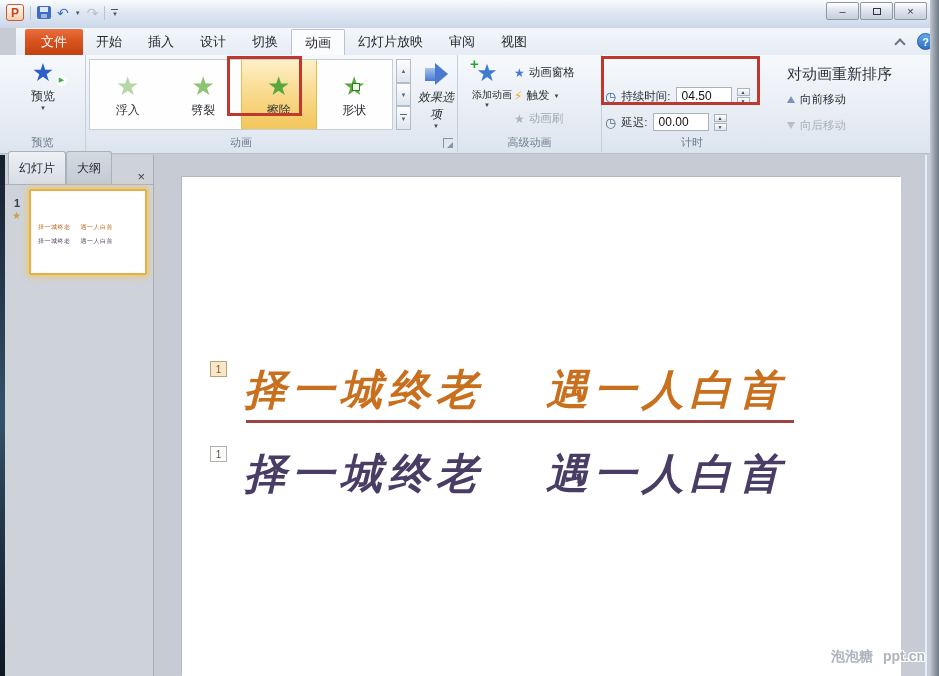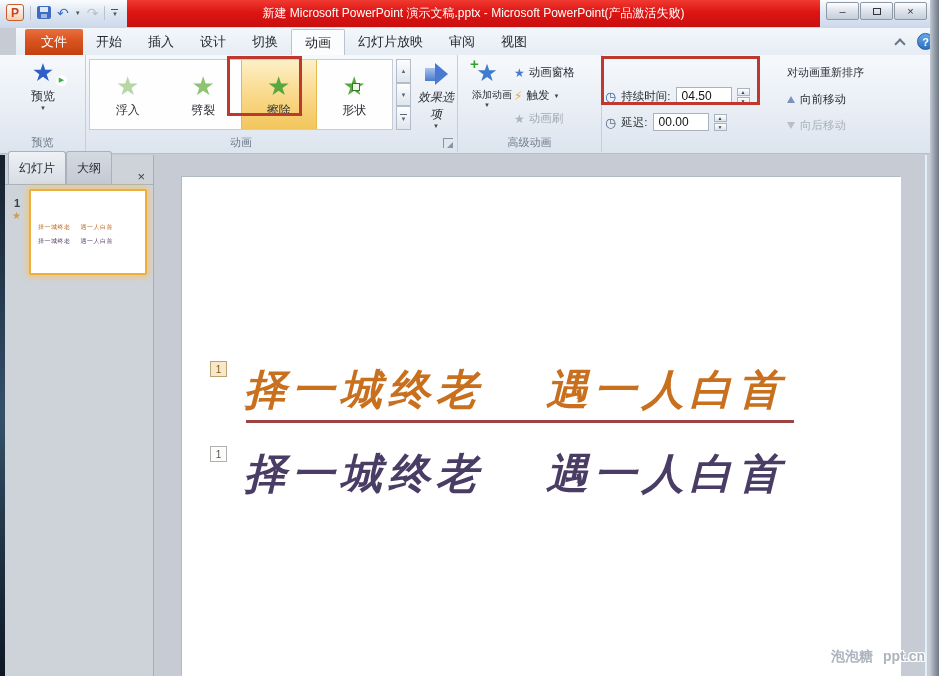--- a/index.html
+++ b/index.html
@@ -117,21 +117,21 @@
   .ic-clock { font-size:13px; color:#3a6ea5; line-height:13px; }
   .ic-clock.gray { color:#5a6d86; }
   .selbox { width:98px; height:18px; border:1px solid #a9b3c0; background:#fff; font-size:11px; color:#222;
     display:flex; align-items:center; padding:0 4px; }
   .selbox .dd { margin-left:auto; font-size:6px; color:#444; }
   .numbox { width:56px; height:18px; border:1px solid #a9b3c0; background:#fff; font-size:12px; color:#111;
     line-height:16px; padding-left:5px; }
   .spincol { display:flex; flex-direction:column; gap:1px; }
   .spinbtn { width:13px; height:8px; border:1px solid #aab4c0; background:linear-gradient(#fff,#dde4ee);
     font-size:5px; color:#444; display:flex; align-items:center; justify-content:center; }
-  .reorder-lbl { position:absolute; left:185px; top:10px; font-size:11px; color:#2b2f35; white-space:nowrap; }
+  .reorder-lbl { position:absolute; left:185px; top:10px; font-size:15px; color:#2b2f35; white-space:nowrap; }
   .move-row { position:absolute; display:flex; align-items:center; gap:5px; font-size:11.5px; white-space:nowrap; }
   .move-earlier { left:185px; top:37px; color:#2b2f35; }
   .move-later { left:185px; top:63px; color:#a8b1bc; }
   .tri-up { width:0; height:0; border-left:4px solid transparent; border-right:4px solid transparent;
     border-bottom:7px solid #7a93bd; }
   .tri-down { width:0; height:0; border-left:4px solid transparent; border-right:4px solid transparent;
     border-top:7px solid #b6bfca; }
 
   .annotation { position:absolute; border:3px solid #c0372e; background:transparent; pointer-events:none; z-index:30; }
   .anno-gallery { left:141px; top:1px; width:75px; height:60px; }
@@ -193,23 +193,20 @@
       <span class="icon-floppy"></span>
       <span class="icon-undo">↶</span>
       <span class="mini-dd">▼</span>
       <span class="icon-redo">↷</span>
       <span class="qat-sep"></span>
       <span class="qat-menu">
           <span class="bar"></span>
           <span>▼</span>
         </span>
     </div>
-    <div class="red-banner">
-      <span>新建 Microsoft PowerPoint 演示文稿.pptx - Microsoft PowerPoint(产品激活失败)</span>
-    </div>
     <div class="winbtns">
       <div class="winbtn">–</div>
       <div class="winbtn">
           <span class="sq"></span>
         </div>
       <div class="winbtn">×</div>
     </div>
   </div>
 
   <div class="tabrow">
@@ -325,20 +322,21 @@
       </div>
       <div class="reorder-lbl">对动画重新排序</div>
       <div class="move-row move-earlier">
         <span class="tri-up"></span>
         <span>向前移动</span>
       </div>
       <div class="move-row move-later">
         <span class="tri-down"></span>
         <span>向后移动</span>
       </div>
+      <div class="glabel" style="left:0; width:180px; right:auto;">计时</div>
       <div class="annotation anno-timing"></div>
     </div>
   </div>
 
   <div class="left-edge"></div>
 
   <div class="panel">
     <div class="ptabs">
       <div class="ptab active">幻灯片</div>
       <div class="ptab inactive">大纲</div>

